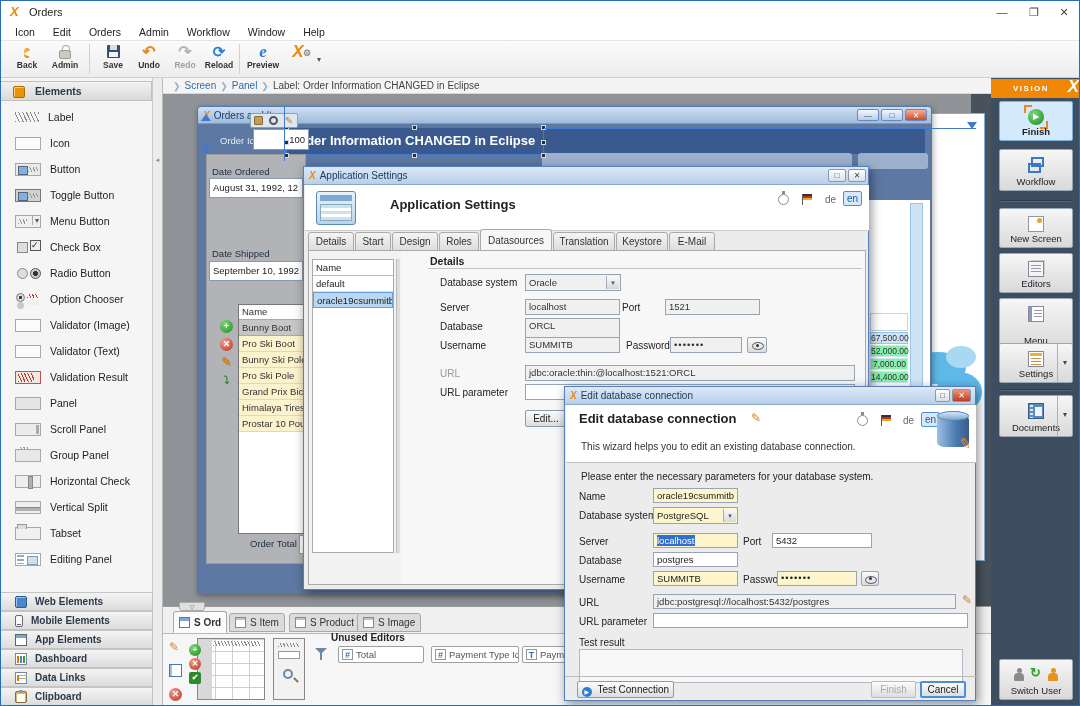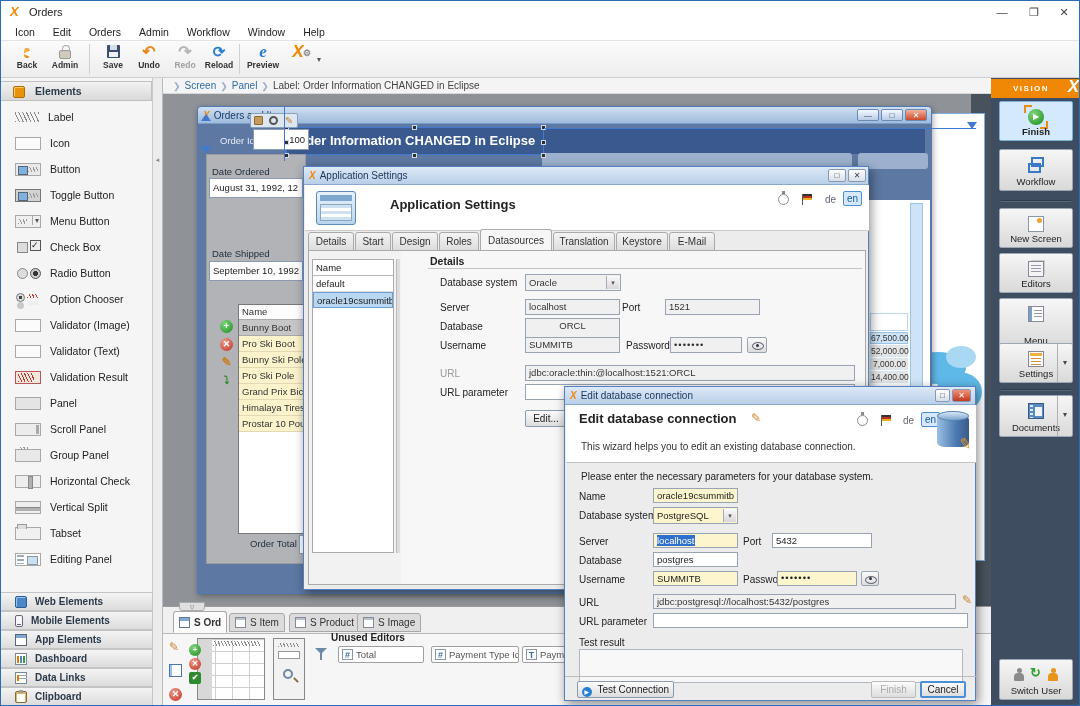--- a/index.html
+++ b/index.html
@@ -139,21 +139,21 @@
   .it-head{height:15px;border-bottom:1px solid #aaa;background:#fdfdfd;font-size:9.5px;color:#333;padding:1px 3px;}
   .it-row{height:16px;font-size:9.5px;color:#333;padding:2px 3px;background:#fcf2cc;border-bottom:1px solid #e3d8b2;white-space:nowrap;overflow:hidden;}
   .it-row.sel{background:#c6c6c6;border-bottom:1px solid #a8a8a8;}
   .vstrip-ic{position:absolute;left:22px;width:13px;height:13px;border-radius:50%;color:#fff;font-size:9px;line-height:13px;text-align:center;font-weight:bold;}
   .vi-plus{background:radial-gradient(circle at 35% 30%,#7cd67c,#1d8a1d);}
   .vi-cross{background:radial-gradient(circle at 35% 30%,#f09a8a,#c03020);}
   .vi-pencil{background:none;color:#c9822a;font-size:12px;}
   .vi-export{background:none;color:#2d8a2d;font-size:11px;}
   #totalsCol{position:absolute;left:672px;top:206px;width:38px;}
   .tot-empty{height:18px;background:#fff;border:1px solid #bcd6ec;}
-  .tot-row{height:12px;margin-top:1px;background:#e5e5e5;border:1px solid #d8e6f2;font-size:8.5px;text-align:right;color:#333;padding-right:1px;line-height:11px;}
+  .tot-row{height:12px;margin-top:1px;background:#86efac;border:1px solid #d8e6f2;font-size:8.5px;text-align:right;color:#333;padding-right:1px;line-height:11px;}
   .tot-row.sel{background:#cfe4f7;border-color:#9cc2e4;}
   #scrollStrip{position:absolute;left:712px;top:96px;width:13px;height:358px;background:#cde4f6;border:1px solid #9cc4e4;}
 
   
   .guide{position:absolute;background:#3f7ad0;z-index:5;}
   .gtri{position:absolute;width:0;height:0;z-index:5;}
 
   
   #dock{position:absolute;left:0;top:512px;width:828px;height:101px;background:#f0f0f0;border-top:1px solid #9a9a9a;z-index:3;}
   #dockCollapse{position:absolute;left:16px;top:-5px;width:26px;height:9px;background:#e0e0e0;border:1px solid #aaa;border-radius:0 0 3px 3px;font-size:6px;color:#667;text-align:center;line-height:8px;}
@@ -628,21 +628,21 @@
       <span>Oracle</span>
       <span class="dd-arrow">▾</span>
     </div>
 
     <span class="lbl" style="left:136px;top:135px;">Server</span>
     <div class="inp ro" style="left:221px;top:132px;width:95px;height:16px;line-height:14px;">localhost</div>
     <span class="lbl" style="left:318px;top:135px;">Port</span>
     <div class="inp ro" style="left:361px;top:132px;width:95px;height:16px;line-height:14px;">1521</div>
 
     <span class="lbl" style="left:136px;top:154px;">Database</span>
-    <div class="inp ro" style="left:221px;top:151px;width:95px;height:34px;line-height:14px;text-align:center;">ORCL</div>
+    <div class="inp ro" style="left:221px;top:151px;width:95px;height:34px;line-height:14px;">ORCL</div>
 
     <span class="lbl" style="left:136px;top:173px;">Username</span>
     <div class="inp ro" style="left:221px;top:170px;width:95px;height:16px;line-height:14px;">SUMMITB</div>
     <span class="lbl" style="left:322px;top:173px;">Password</span>
     <div class="inp ro" style="left:366px;top:170px;width:72px;height:16px;line-height:13px;letter-spacing:1px;">•••••••</div>
     <span class="eye-btn" style="left:443px;top:170px;width:20px;height:16px;"></span>
 
     <span class="lbl dim" style="left:136px;top:201px;">URL</span>
     <div class="inp ro" style="left:221px;top:198px;width:330px;height:16px;line-height:14px;">jdbc:oracle:thin:@localhost:1521:ORCL</div>
     <span class="lbl" style="left:136px;top:220px;">URL parameter</span>

